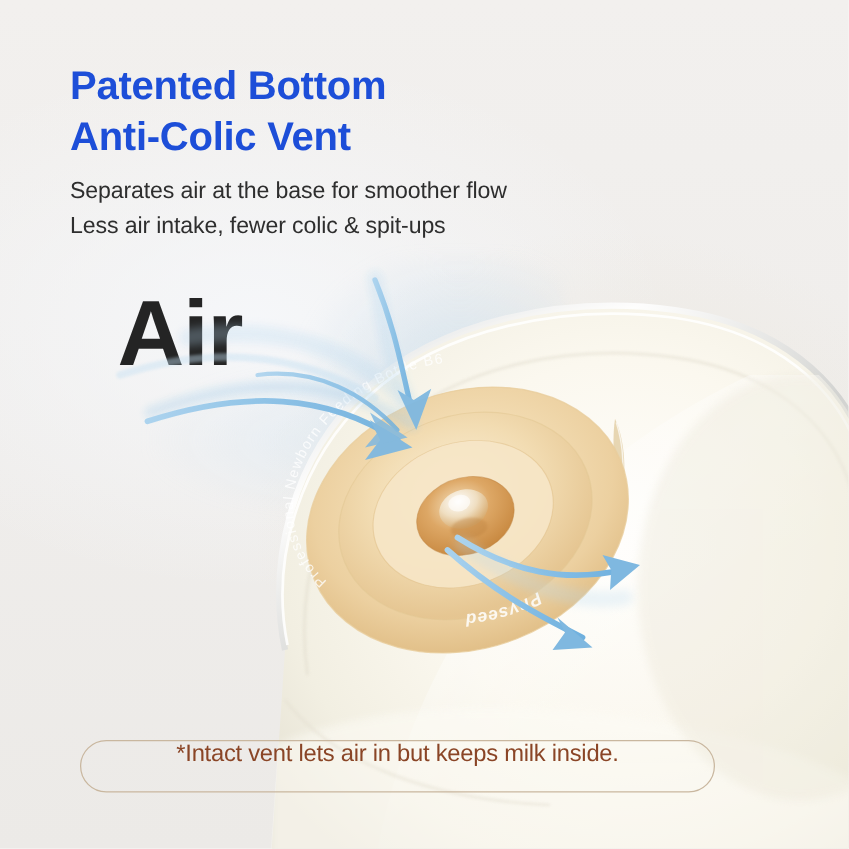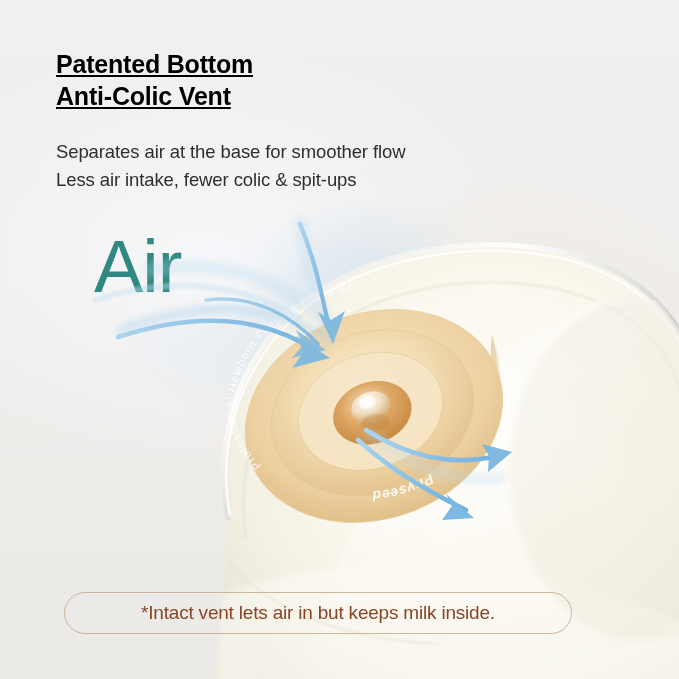--- a/index.html
+++ b/index.html
@@ -26,47 +26,46 @@
       radial-gradient(ellipse 70% 45% at 30% 38%, rgba(246,248,251,0.9) 0%, rgba(241,239,237,0) 70%),
       linear-gradient(180deg, #f2f0ee 0%, #efedeb 55%, #eceae7 100%);
   }
 
   
   .headline {
     position: absolute;
     left: 56px;
     top: 48px;
     width: 560px;
-    font-size: 25px;
+    font-size: 32px;
     font-weight: bold;
     line-height: 1.28;
     letter-spacing: -0.2px;
-    color: #000000;
+    color: #1d4ed8;
     white-space: pre-line;
-    text-decoration: underline;
   }
   .subline {
     position: absolute;
     left: 56px;
     font-size: 18.5px;
     line-height: 1.0;
     color: #2e2e2e;
     letter-spacing: -0.1px;
   }
   .subline-1 { top: 143px; }
   .subline-2 { top: 171px; }
 
   
   .air-word {
     position: absolute;
     left: 94px;
     top: 224px;
     font-size: 74px;
-    font-weight: normal;
-    color: #0f766e;
+    font-weight: bold;
+    color: #000000;
     letter-spacing: -1px;
     opacity: 0.85;
     filter: blur(0.4px);
     user-select: none;
   }
 
   
   .haze {
     position: absolute;
     left: 120px;
@@ -111,21 +110,21 @@
   .caption-pill {
     position: absolute;
     left: 64px;
     top: 592px;
     width: 508px;
     height: 42px;
     border: 1px solid #c9b79f;
     border-radius: 21px;
     box-sizing: border-box;
     display: flex;
-    align-items: center;
+    align-items: flex-start;
     justify-content: center;
     background: transparent;
   }
   .caption-text {
     font-size: 19px;
     color: #8a4526;
     letter-spacing: -0.2px;
     white-space: nowrap;
   }
 </style>

